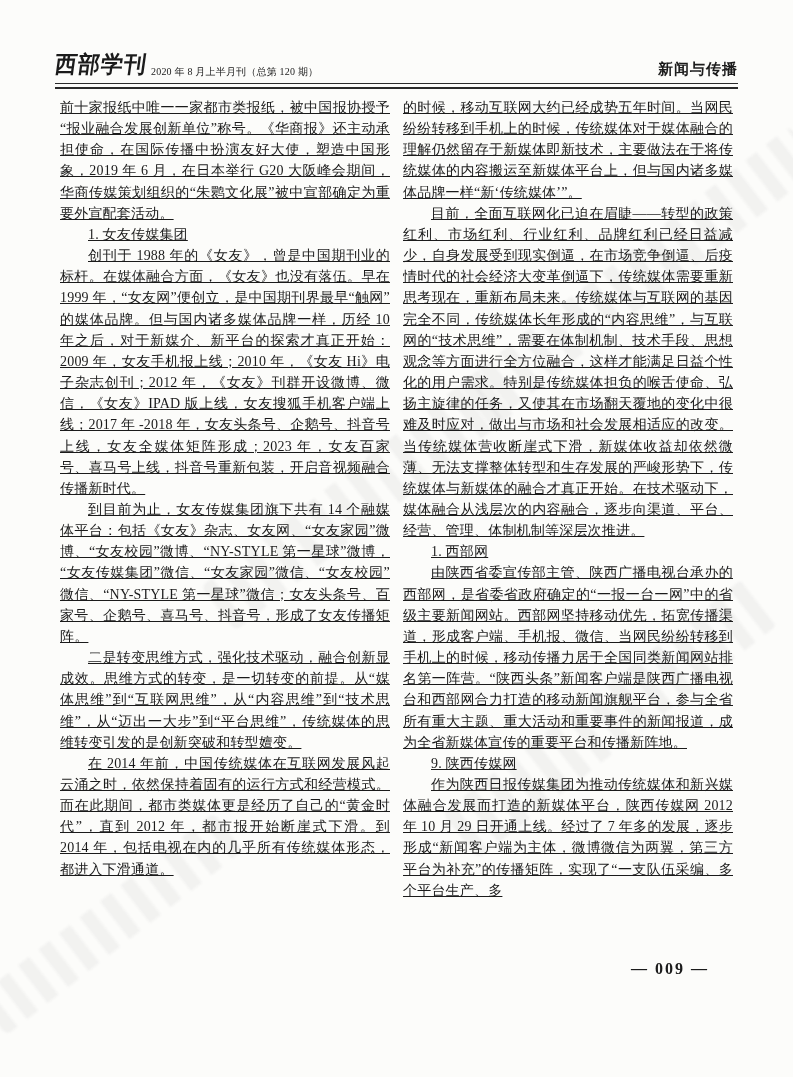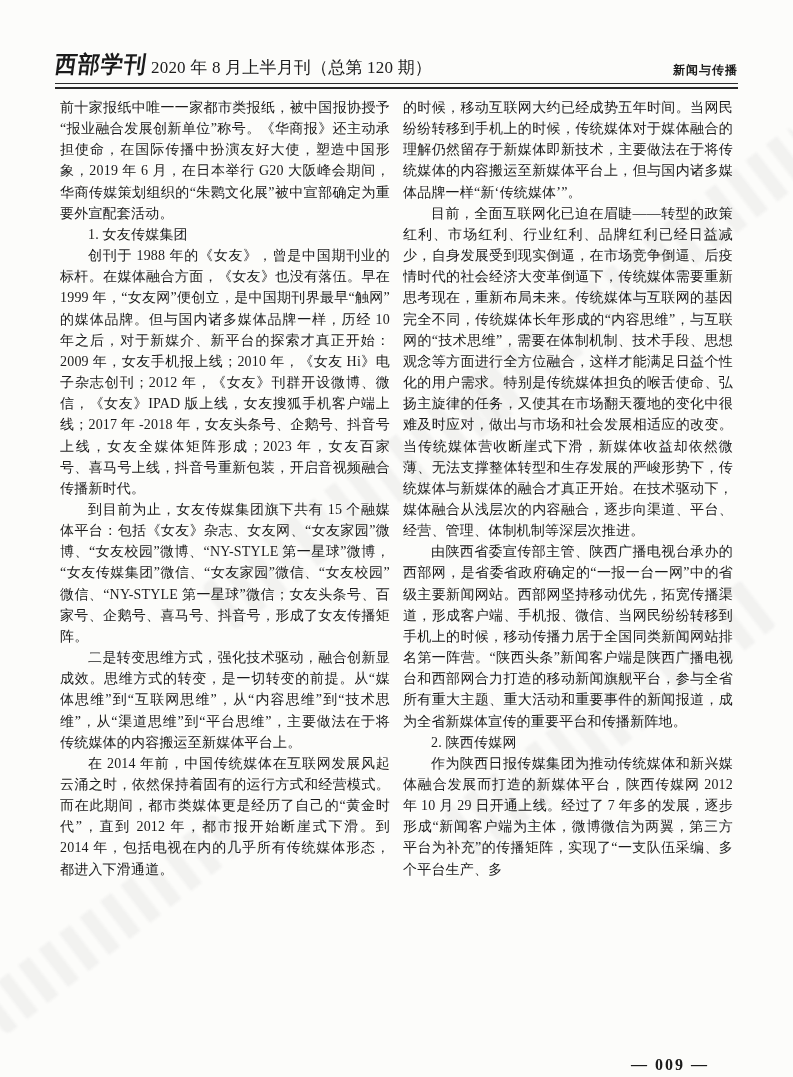--- a/index.html
+++ b/index.html
@@ -21,46 +21,47 @@
     position:absolute;top:50px;left:55px;right:55px;
     display:flex;justify-content:space-between;align-items:flex-end;
   }
   .header-left{display:flex;align-items:flex-end;gap:4px;}
   .journal-logo{
     font-size:22px;font-weight:900;
     transform:skewX(-8deg) scaleY(1.05);
     letter-spacing:1px;
     font-family:"DejaVu Serif","Liberation Serif",serif;
   }
-  .issue-info{font-size:17px;letter-spacing:0.2px;padding-bottom:1px;}
-  .section-label{font-size:12px;font-weight:bold;letter-spacing:1px;padding-bottom:1px;}
+  .issue-info{font-size:10px;letter-spacing:0.2px;padding-bottom:1px;}
+  .section-label{font-size:15px;font-weight:bold;letter-spacing:1px;padding-bottom:1px;}
   .header-rule{
     position:absolute;top:83px;left:55px;right:55px;height:3px;
     border-top:1.4px solid #2a2a2a;
     border-bottom:2.2px solid #2a2a2a;
   }
   
   .columns{
     position:absolute;top:97px;left:60px;width:673px;height:912px;
     display:flex;gap:13px;overflow:hidden;
   }
   .col{width:330px;overflow:hidden;}
   .col p{
     margin:0;
     font-size:14px;
     line-height:21.15px;
     text-align:justify;
     text-justify:inter-ideograph;
     text-indent:2em;
     letter-spacing:0.2px;
+    text-decoration:underline;
   }
   .col p.cont{text-indent:0;}
   
   .page-number{
-    position:absolute;right:84px;top:1056px;
+    position:absolute;right:84px;top:960px;
     font-size:16px;font-weight:bold;letter-spacing:2px;
     font-family:"Liberation Serif","DejaVu Serif",serif;
   }
   
   .wm{
     position:absolute;pointer-events:none;
     transform:rotate(-38deg);
     background:repeating-linear-gradient(90deg,
       rgba(70,70,80,0.055) 0 14px, rgba(0,0,0,0) 14px 26px);
     filter:blur(1.2px);
@@ -89,31 +90,32 @@
   <div class="wm wm2"></div>
   <div class="wm wm3"></div>
   <div class="wm wm4"></div>
 
   <div class="columns">
 
     <div class="col">
       <p class="cont">前十家报纸中唯一一家都市类报纸，被中国报协授予“报业融合发展创新单位”称号。《华商报》还主动承担使命，在国际传播中扮演友好大使，塑造中国形象，2019 年 6 月，在日本举行 G20 大阪峰会期间，华商传媒策划组织的“朱鹮文化展”被中宣部确定为重要外宣配套活动。</p>
       <p>1. 女友传媒集团</p>
       <p>创刊于 1988 年的《女友》，曾是中国期刊业的标杆。在媒体融合方面，《女友》也没有落伍。早在 1999 年，“女友网”便创立，是中国期刊界最早“触网”的媒体品牌。但与国内诸多媒体品牌一样，历经 10 年之后，对于新媒介、新平台的探索才真正开始：2009 年，女友手机报上线；2010 年，《女友 Hi》电子杂志创刊；2012 年，《女友》刊群开设微博、微信，《女友》IPAD 版上线，女友搜狐手机客户端上线；2017 年 -2018 年，女友头条号、企鹅号、抖音号上线，女友全媒体矩阵形成；2023 年，女友百家号、喜马号上线，抖音号重新包装，开启音视频融合传播新时代。</p>
-      <p>到目前为止，女友传媒集团旗下共有 15 个融媒体平台：包括《女友》杂志、女友网、“女友家园”微博、“女友校园”微博、“NY-STYLE 第一星球”微博，“女友传媒集团”微信、“女友家园”微信、“女友校园”微信、“NY-STYLE 第一星球”微信；女友头条号、百家号、企鹅号、喜马号、抖音号，形成了女友传播矩阵。</p>
-      <p>二是转变思维方式，强化技术驱动，融合创新显成效。思维方式的转变，是一切转变的前提。从“媒体思维”到“互联网思维”，从“内容思维”到“技术思维”，从“渠道思维”到“平台思维”，主要做法在于将传统媒体的内容搬运至新媒体平台上。</p>
+      <p>到目前为止，女友传媒集团旗下共有 14 个融媒体平台：包括《女友》杂志、女友网、“女友家园”微博、“女友校园”微博、“NY-STYLE 第一星球”微博，“女友传媒集团”微信、“女友家园”微信、“女友校园”微信、“NY-STYLE 第一星球”微信；女友头条号、百家号、企鹅号、喜马号、抖音号，形成了女友传播矩阵。</p>
+      <p>二是转变思维方式，强化技术驱动，融合创新显成效。思维方式的转变，是一切转变的前提。从“媒体思维”到“互联网思维”，从“内容思维”到“技术思维”，从“迈出一大步”到“平台思维”，传统媒体的思维转变引发的是创新突破和转型嬗变。</p>
       <p>在 2014 年前，中国传统媒体在互联网发展风起云涌之时，依然保持着固有的运行方式和经营模式。而在此期间，都市类媒体更是经历了自己的“黄金时代”，直到 2012 年，都市报开始断崖式下滑。到 2014 年，包括电视在内的几乎所有传统媒体形态，都进入下滑通道。</p>
 
     </div>
 
     <div class="col">
       <p class="cont">的时候，移动互联网大约已经成势五年时间。当网民纷纷转移到手机上的时候，传统媒体对于媒体融合的理解仍然留存于新媒体即新技术，主要做法在于将传统媒体的内容搬运至新媒体平台上，但与国内诸多媒体品牌一样“新‘传统媒体’”。</p>
       <p>目前，全面互联网化已迫在眉睫——转型的政策红利、市场红利、行业红利、品牌红利已经日益减少，自身发展受到现实倒逼，在市场竞争倒逼、后疫情时代的社会经济大变革倒逼下，传统媒体需要重新思考现在，重新布局未来。传统媒体与互联网的基因完全不同，传统媒体长年形成的“内容思维”，与互联网的“技术思维”，需要在体制机制、技术手段、思想观念等方面进行全方位融合，这样才能满足日益个性化的用户需求。特别是传统媒体担负的喉舌使命、弘扬主旋律的任务，又使其在市场翻天覆地的变化中很难及时应对，做出与市场和社会发展相适应的改变。当传统媒体营收断崖式下滑，新媒体收益却依然微薄、无法支撑整体转型和生存发展的严峻形势下，传统媒体与新媒体的融合才真正开始。在技术驱动下，媒体融合从浅层次的内容融合，逐步向渠道、平台、经营、管理、体制机制等深层次推进。</p>
+      <p>1. 西部网</p>
       <p>由陕西省委宣传部主管、陕西广播电视台承办的西部网，是省委省政府确定的“一报一台一网”中的省级主要新闻网站。西部网坚持移动优先，拓宽传播渠道，形成客户端、手机报、微信、当网民纷纷转移到手机上的时候，移动传播力居于全国同类新闻网站排名第一阵营。“陕西头条”新闻客户端是陕西广播电视台和西部网合力打造的移动新闻旗舰平台，参与全省所有重大主题、重大活动和重要事件的新闻报道，成为全省新媒体宣传的重要平台和传播新阵地。</p>
-      <p>2. 陕西传媒网</p>
+      <p>9. 陕西传媒网</p>
       <p>作为陕西日报传媒集团为推动传统媒体和新兴媒体融合发展而打造的新媒体平台，陕西传媒网 2012 年 10 月 29 日开通上线。经过了 7 年多的发展，逐步形成“新闻客户端为主体，微博微信为两翼，第三方平台为补充”的传播矩阵，实现了“一支队伍采编、多个平台生产、多</p>
     </div>
 
   </div>
 
   <div class="page-number">— 009 —</div>
 
 </div>
 
 </body></html>

